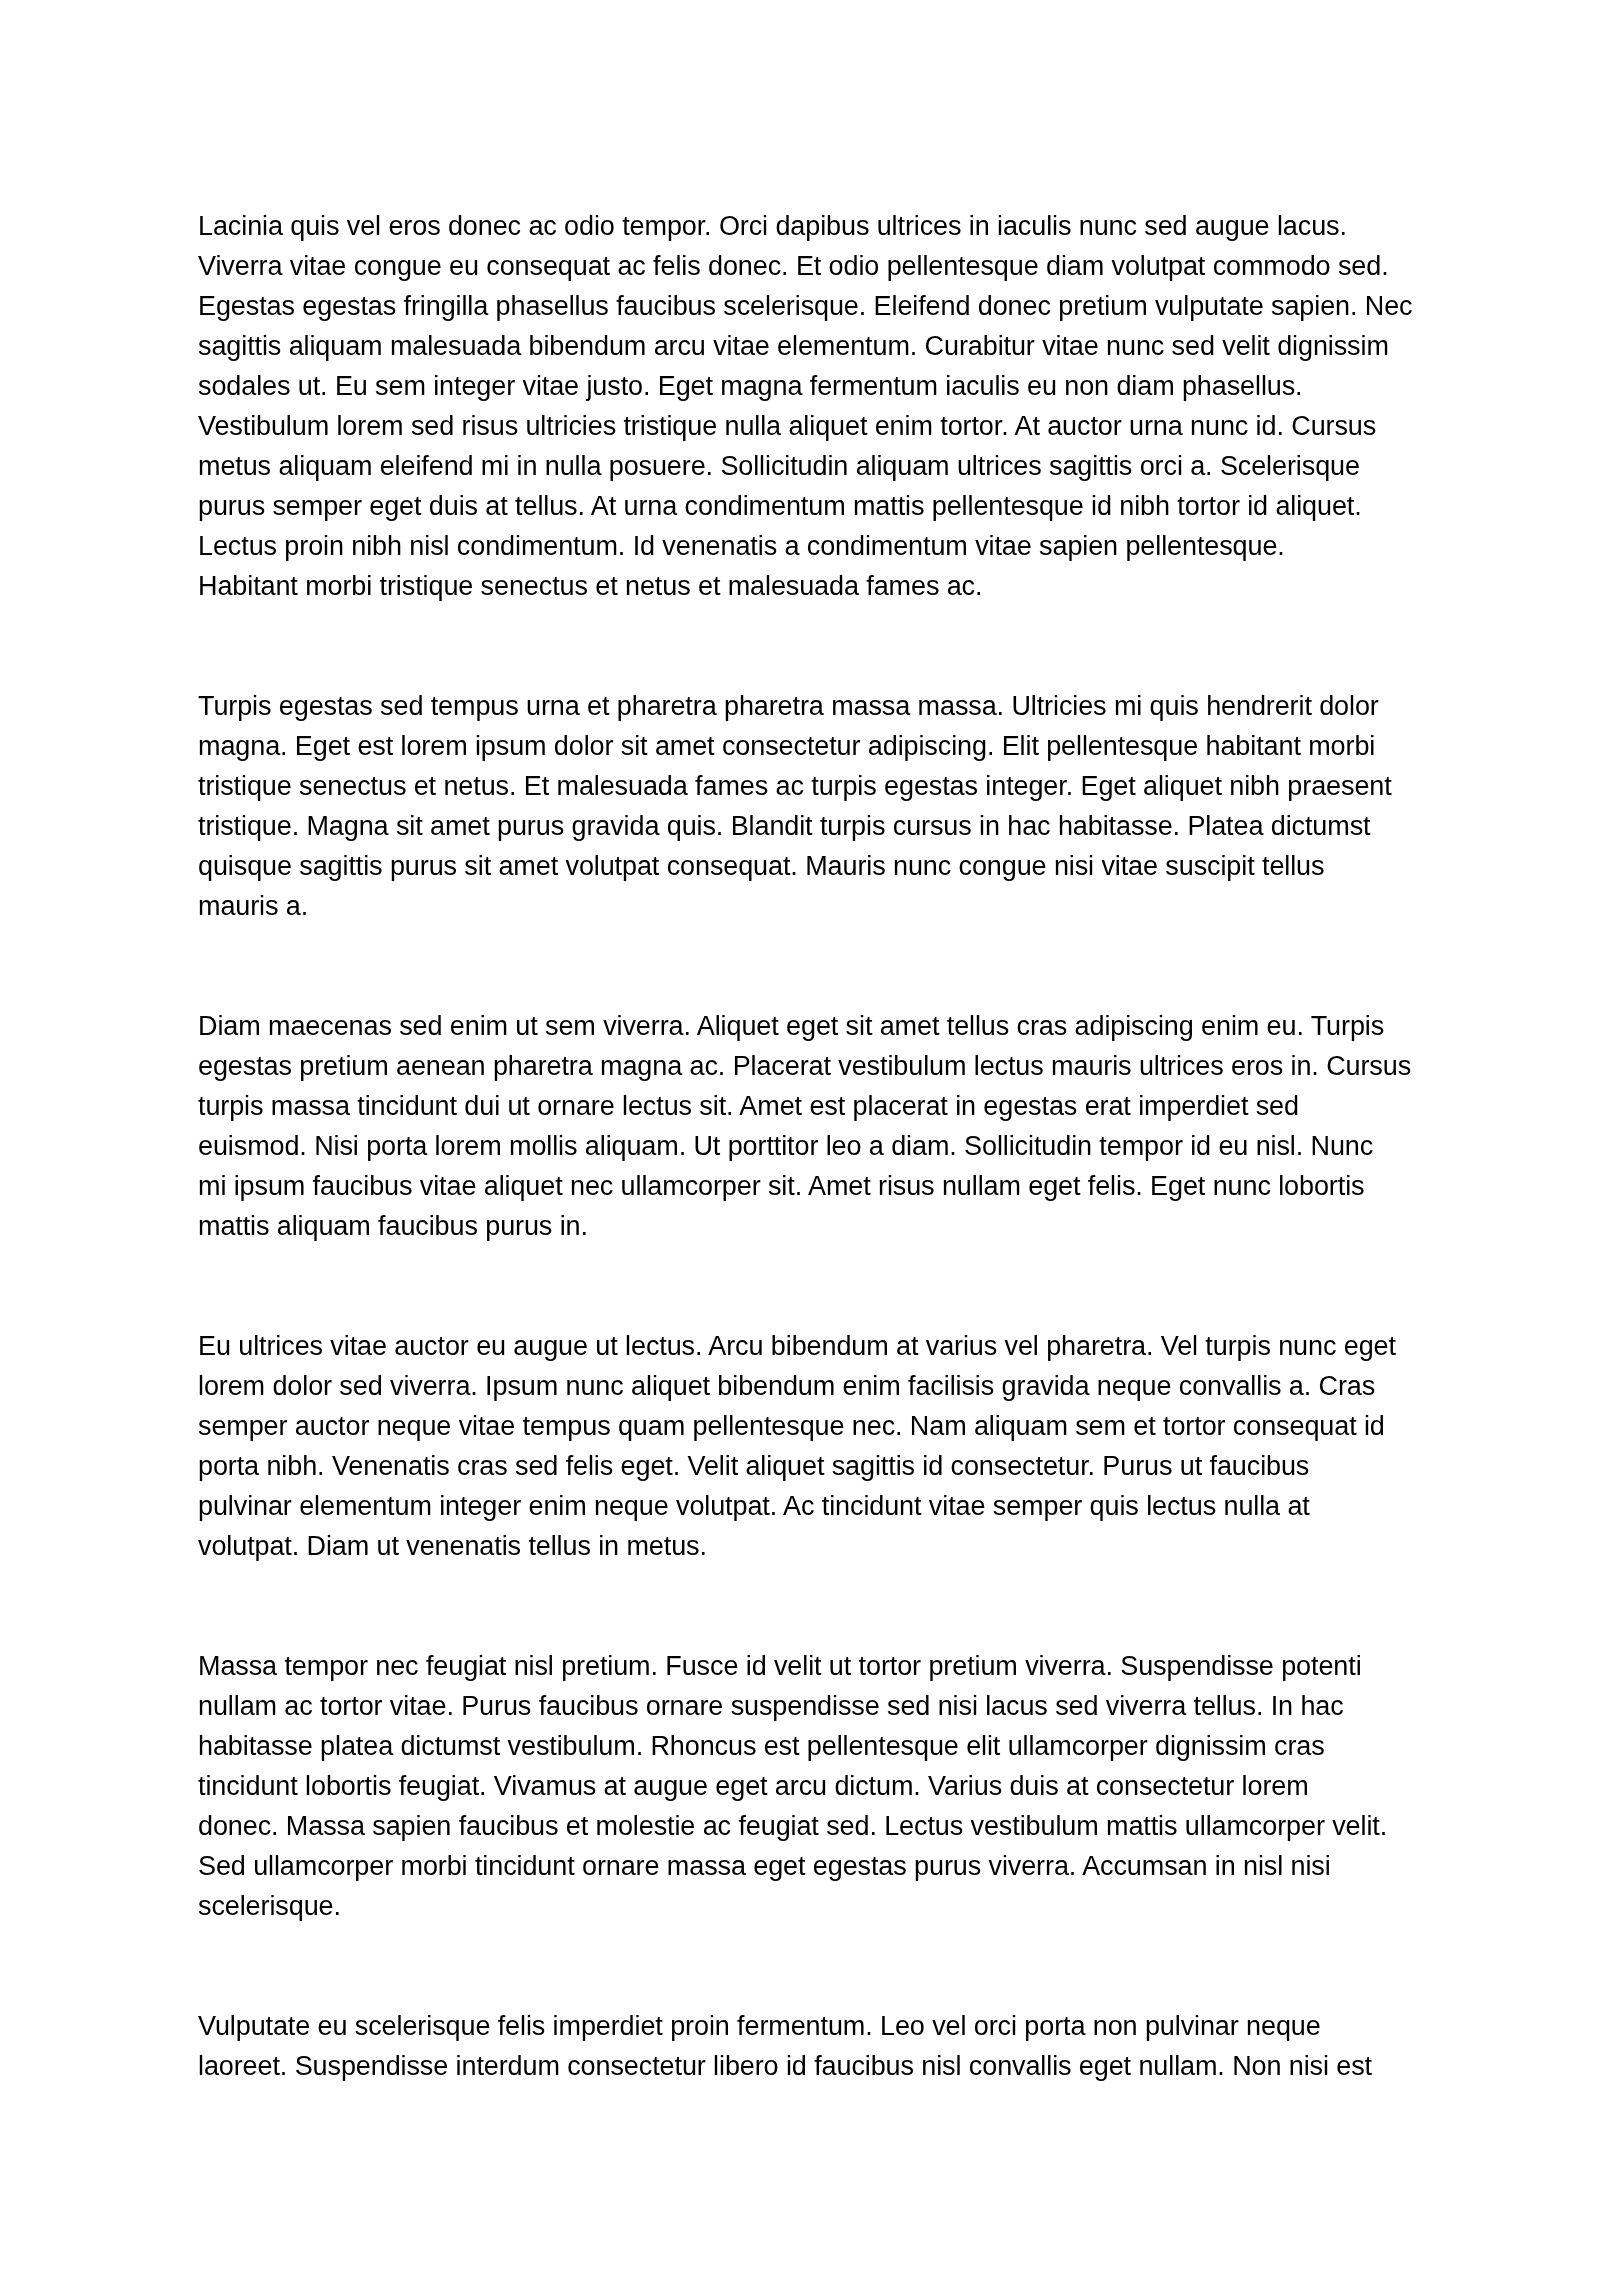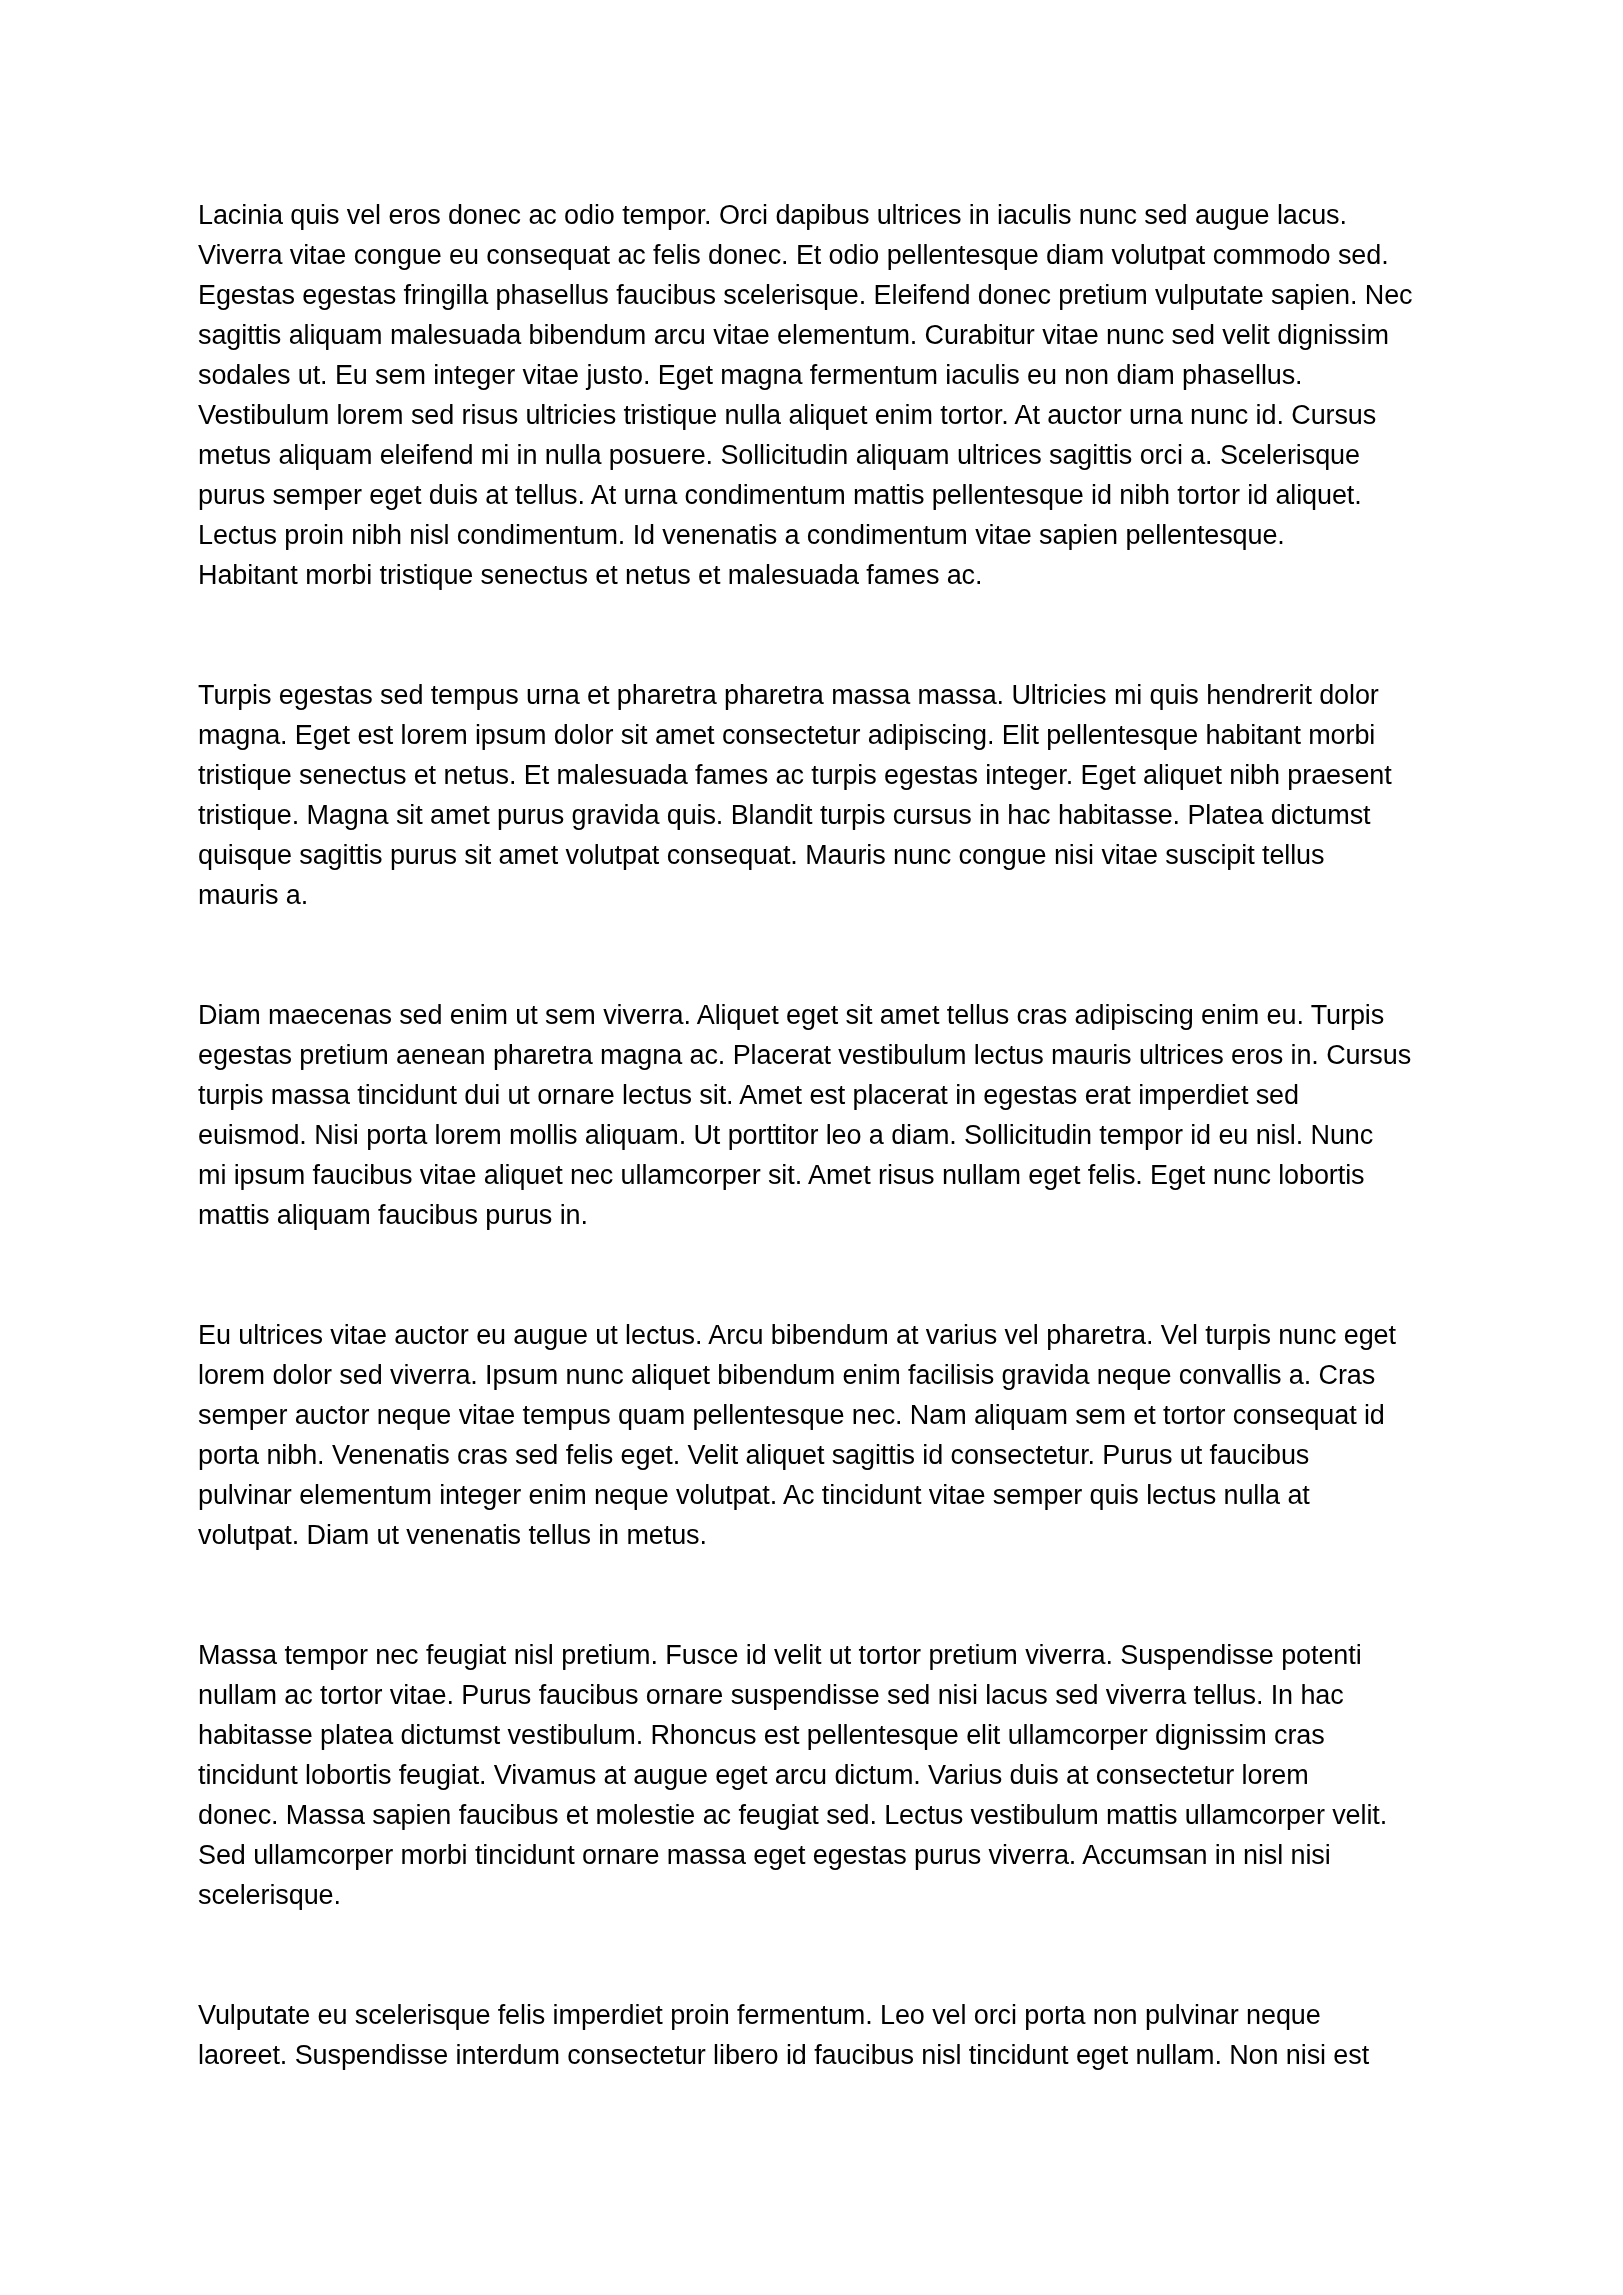--- a/index.html
+++ b/index.html
@@ -10,21 +10,21 @@
   .page {
     position: relative;
     width: 1623px;
     height: 2295px;
     background: #ffffff;
     overflow: hidden;
   }
   .text-body {
     position: absolute;
     left: 198px;
-    top: 195px;
+    top: 206px;
     width: 1269px;
   }
   .para {
     margin: 0 0 80px 0;
     font-family: "Liberation Sans", "DejaVu Sans", sans-serif;
     font-size: 27px;
     line-height: 40px;
     color: #000000;
     white-space: pre-line;      
     letter-spacing: -0.1px;
@@ -68,16 +68,16 @@
 pulvinar elementum integer enim neque volutpat. Ac tincidunt vitae semper quis lectus nulla at
 volutpat. Diam ut venenatis tellus in metus.</p>
     <p class="para">Massa tempor nec feugiat nisl pretium. Fusce id velit ut tortor pretium viverra. Suspendisse potenti
 nullam ac tortor vitae. Purus faucibus ornare suspendisse sed nisi lacus sed viverra tellus. In hac
 habitasse platea dictumst vestibulum. Rhoncus est pellentesque elit ullamcorper dignissim cras
 tincidunt lobortis feugiat. Vivamus at augue eget arcu dictum. Varius duis at consectetur lorem
 donec. Massa sapien faucibus et molestie ac feugiat sed. Lectus vestibulum mattis ullamcorper velit.
 Sed ullamcorper morbi tincidunt ornare massa eget egestas purus viverra. Accumsan in nisl nisi
 scelerisque.</p>
     <p class="para">Vulputate eu scelerisque felis imperdiet proin fermentum. Leo vel orci porta non pulvinar neque
-laoreet. Suspendisse interdum consectetur libero id faucibus nisl tincidunt eget nullam. Non nisi est</p>
+laoreet. Suspendisse interdum consectetur libero id faucibus nisl convallis eget nullam. Non nisi est</p>
   </div>
 </div>
 
 
 </body></html>

